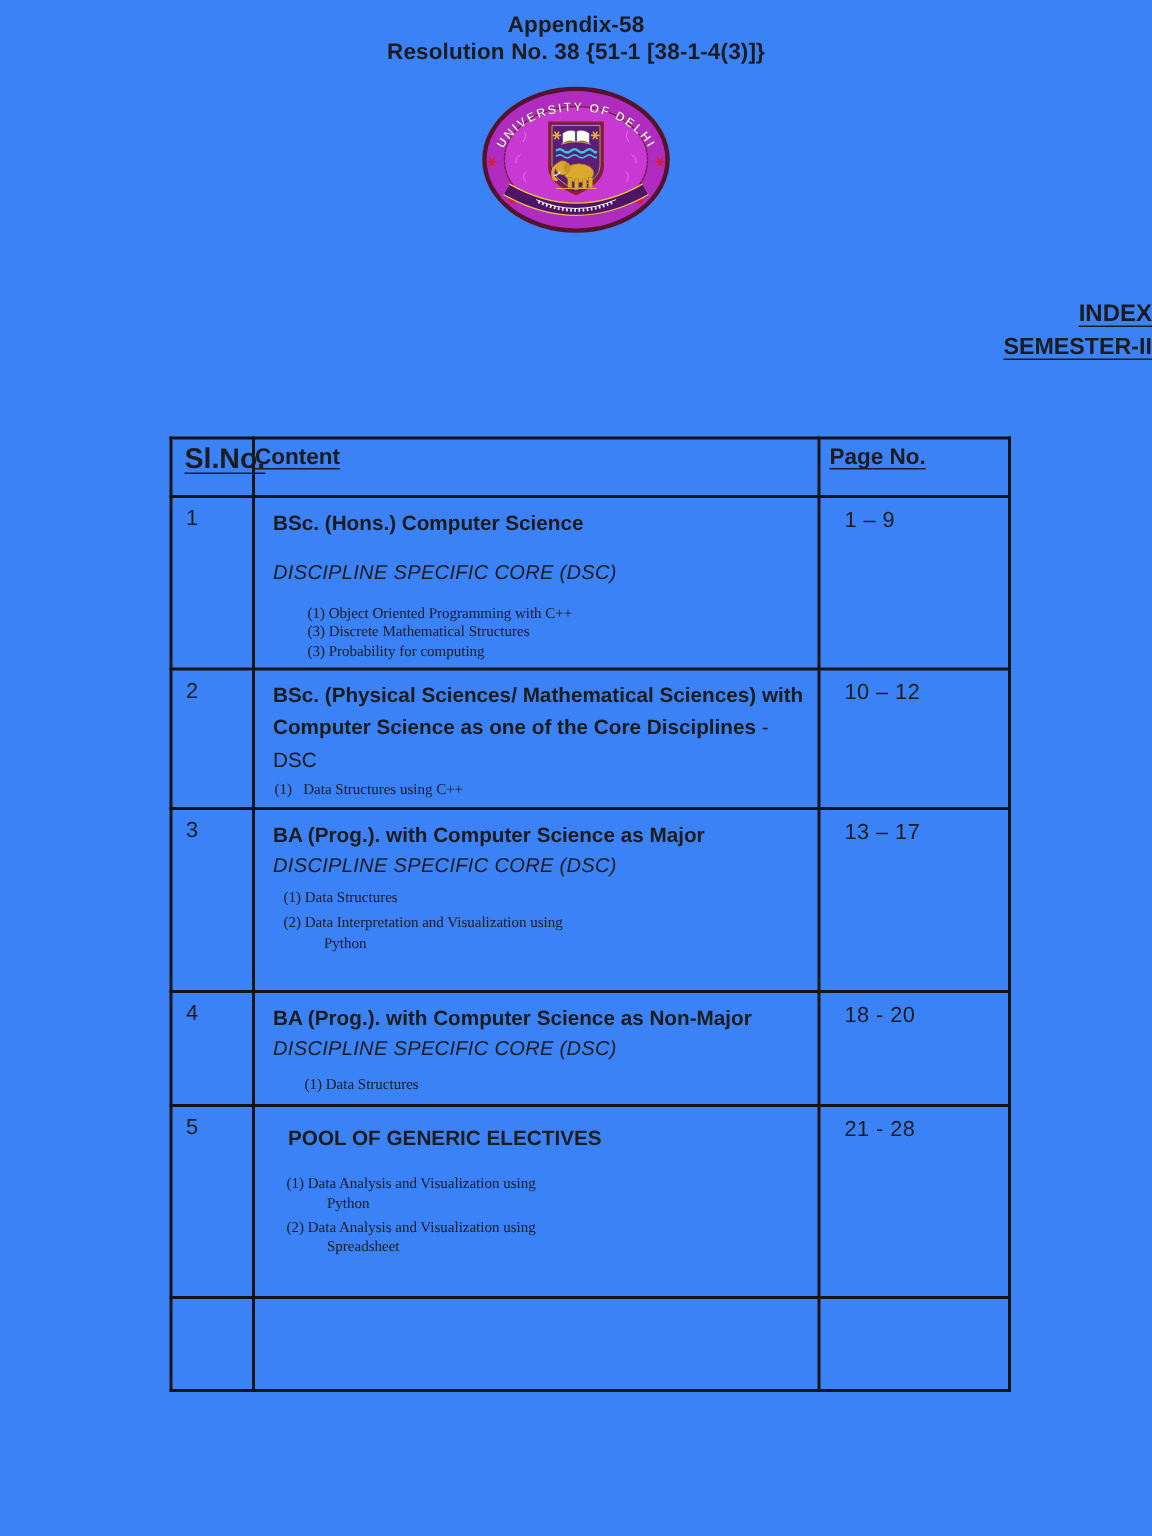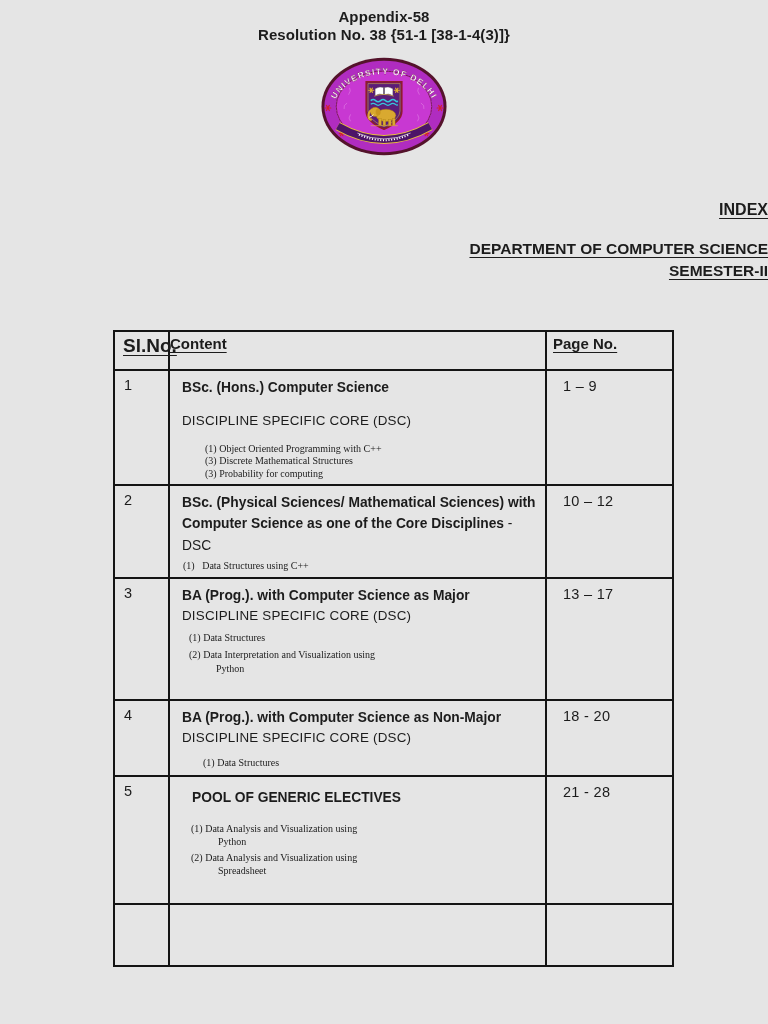--- a/index.html
+++ b/index.html
@@ -1,18 +1,18 @@
 <!DOCTYPE html>
 <html><head>
 <meta charset="utf-8">
 <style>
   * { margin:0; padding:0; box-sizing:border-box; }
   html,body { background:#ffffff; }
   .page {
-    position:relative; width:768px; height:1024px; background:#e5e5e5;
+    position:relative; width:768px; height:1024px; background:#3b82f6;
     font-family:"Liberation Sans", sans-serif; color:#1c1c1c; overflow:hidden;
   }
   
   .doc-header { padding-top:8px; text-align:center; }
   .doc-header .line { font-size:15px; font-weight:bold; line-height:18px; letter-spacing:.1px; }
 
   
   .logo-wrap { margin:12px auto 0 auto; width:128px; height:101px; }
   .logo-wrap svg { display:block; width:128px; height:101px; }
 
@@ -34,21 +34,21 @@
   th.col-ct   { width:377px; font-size:15px; text-align:center; padding-top:3px; }
   th.col-pg   { width:127px; font-size:15px; padding:3px 0 17px 6px; }
   th .u { text-decoration:underline; text-underline-offset:3px; }
 
   td.sl { font-size:14.5px; padding:6px 0 0 9px; }
   td.pg { font-size:14.5px; padding:7px 0 0 16px; letter-spacing:.3px; }
   td.ct { padding:6px 8px 4px 12px; }
 
   .ct-title { font-size:13.8px; font-weight:bold; line-height:1.55; }
   .ct-title .suffix { font-weight:normal; }
-  .ct-sub { font-size:13.4px; line-height:1.45; letter-spacing:.2px; }
+  .ct-sub { font-size:13.4px; line-height:1.45; letter-spacing:.2px;font-style:italic; }
   .gap-sub { margin-top:13px; }
 
   .items { font-family:"Liberation Serif", serif; font-size:10px; }
   .item { padding-left:46px; text-indent:-27px; white-space:pre-line; }
   .items-r1 { margin-top:12px; margin-left:4px;  line-height:1.24; }
   .items-r2 { margin-top:3px;  margin-left:-18px; line-height:1.35; }
   .items-r3 { margin-top:6px;  margin-left:-12px; line-height:1.42; }
   .items-r3 .item { margin-bottom:2px; }
   .items-r4 { margin-top:9px;  margin-left:2px;  line-height:1.35; }
   .items-r5 { margin-top:14px; margin-left:-12px; line-height:1.35; }
@@ -159,21 +159,20 @@
         <path d="M36,142 Q130,196 224,142" fill="none" stroke="#e8c23a" stroke-width="18"></path>
         <path d="M36,142 Q130,196 224,142" fill="none" stroke="#4d1468" stroke-width="14.5"></path>
         <path d="M76,156 Q130,180 184,156" fill="none" stroke="#ffffff" stroke-width="1.3"></path>
         <path d="M79,159 Q130,182 181,159" fill="none" stroke="#ffffff" stroke-width="4" stroke-dasharray="2.2 3.4"></path>
       </g>
     </svg>
   </div>
 
   <div class="headings">
     <div class="h-index">INDEX</div>
-    <div class="h-dept">DEPARTMENT OF COMPUTER SCIENCE</div>
     <div class="h-sem">SEMESTER-II</div>
   </div>
 
   <table class="index-table">
     <colgroup>
         <col style="width:55px">
         <col style="width:377px">
         <col style="width:127px">
       </colgroup>
     <tbody>

